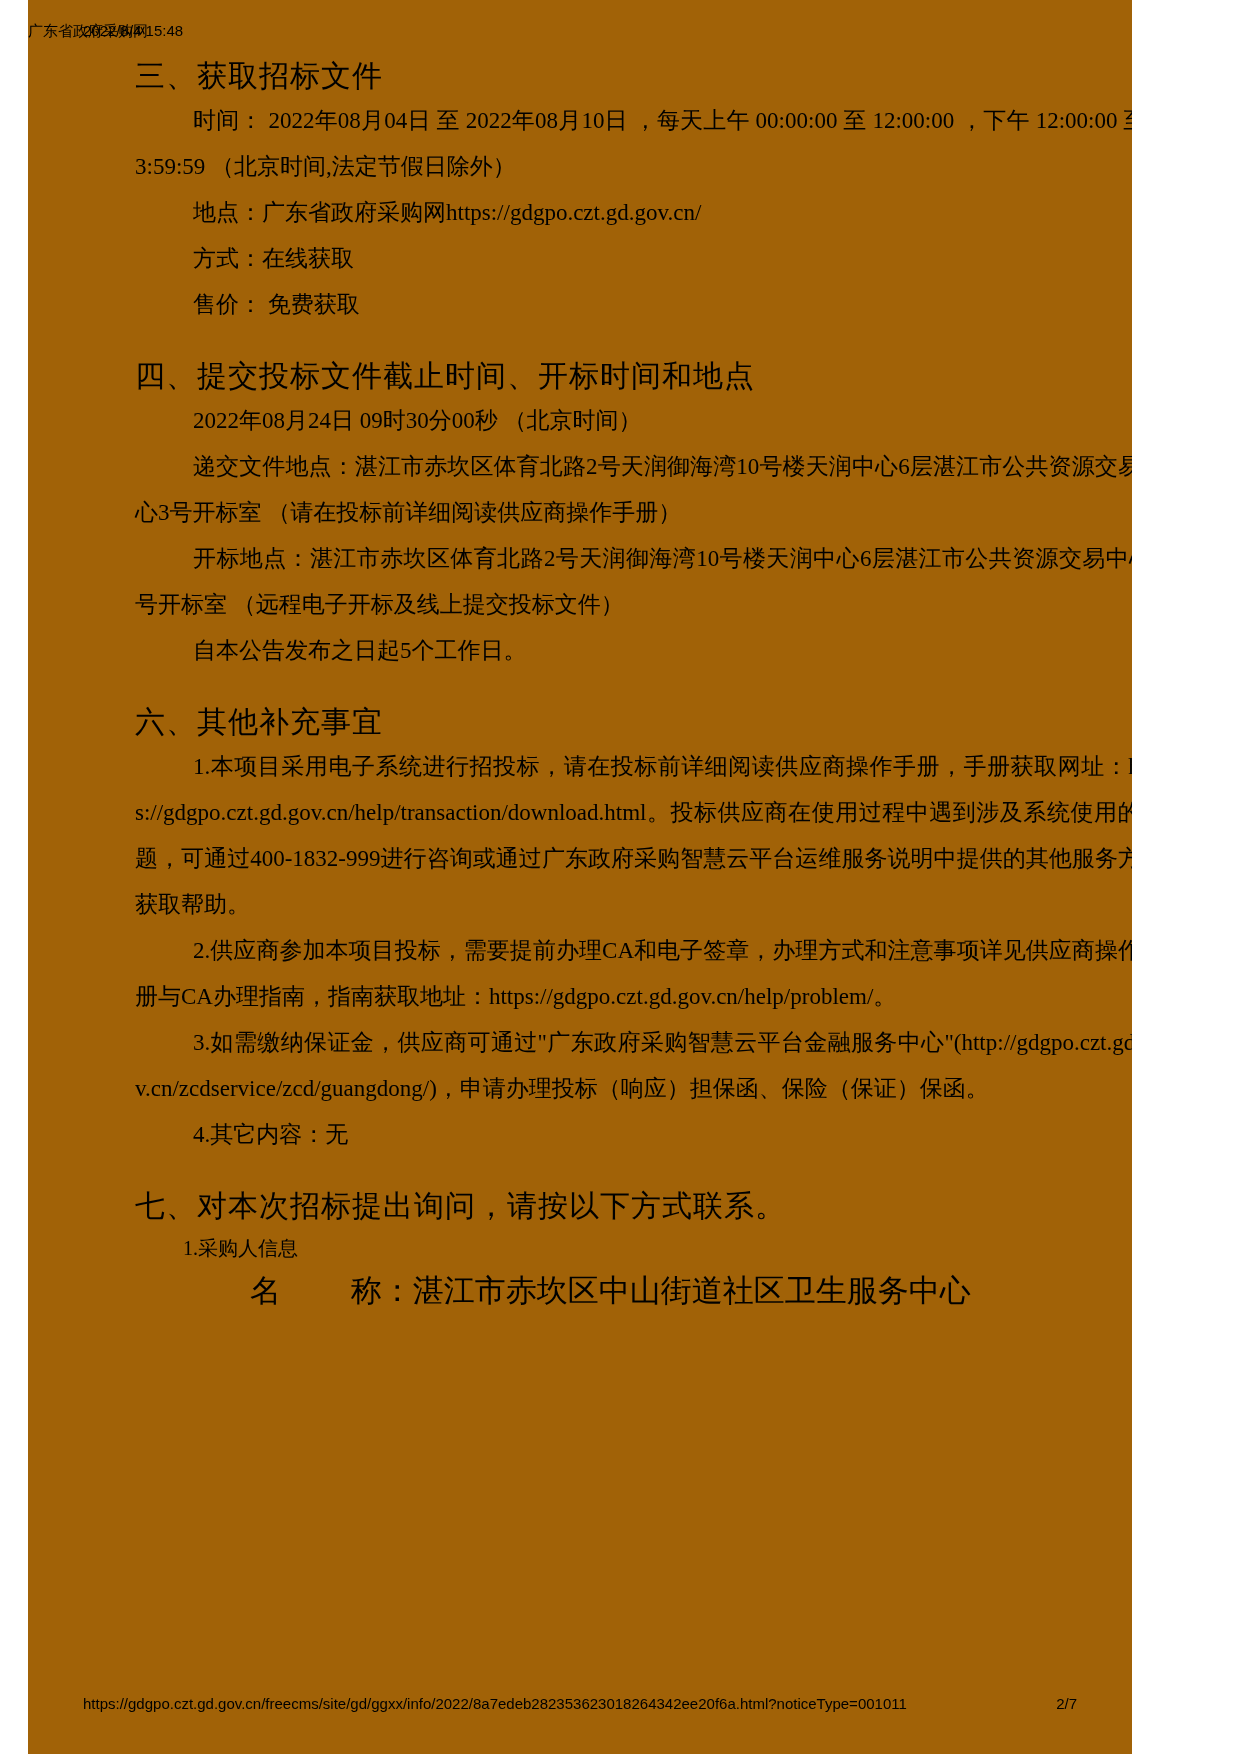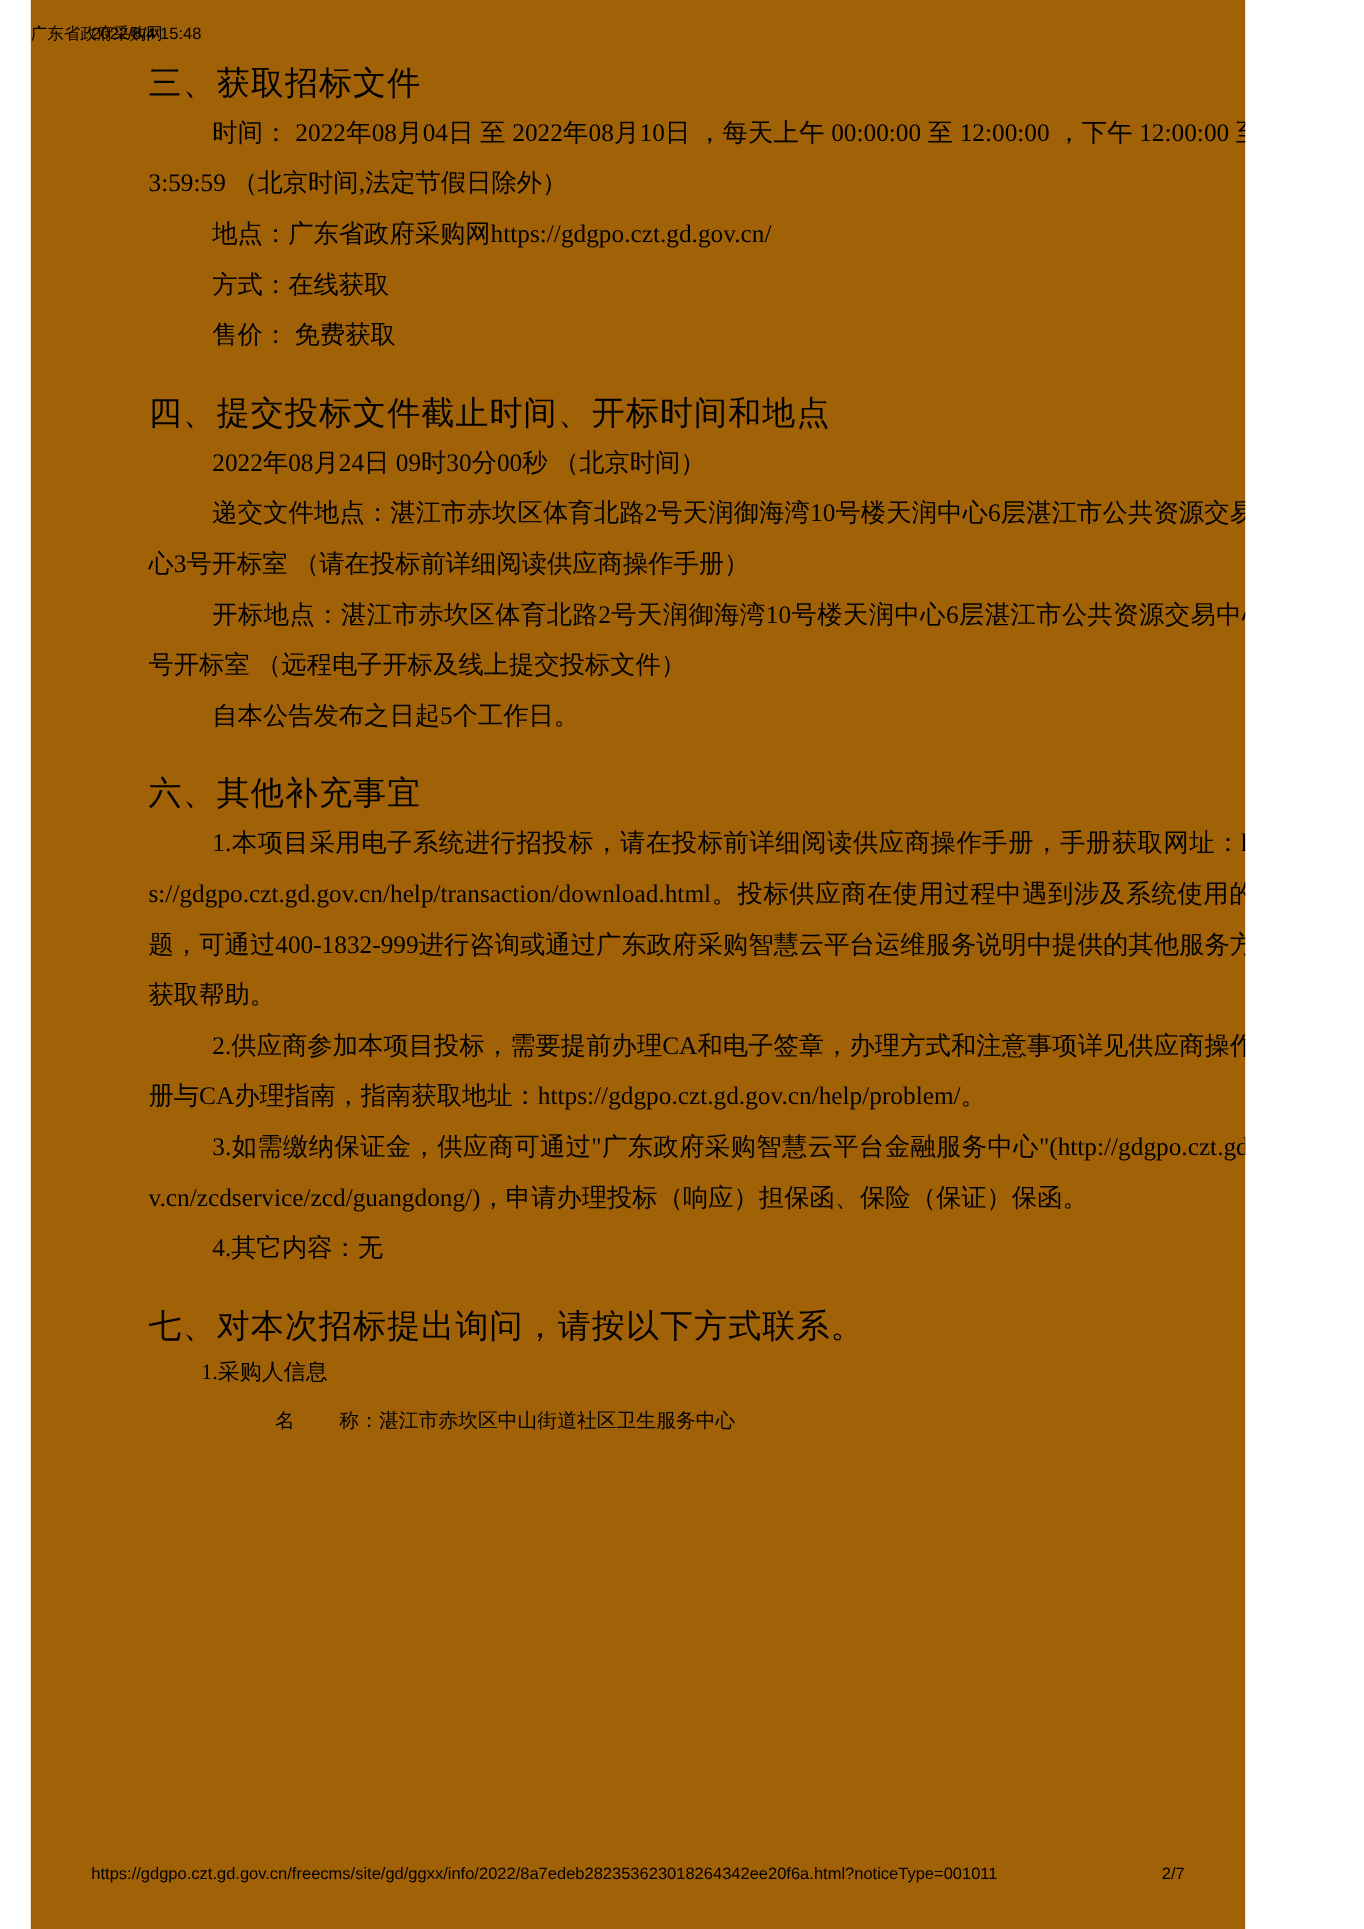--- a/index.html
+++ b/index.html
@@ -64,21 +64,21 @@
     text-indent: 58px;
     word-break: break-all;
   }
   .purchaser-label {
     font-size: 20px;
     line-height: 40px;
     margin: 0;
     text-indent: 48px;
   }
   .name-line {
-    font-size: 18px;
+    font-size: 31px;
     line-height: 46px;
     margin: 0;
     text-indent: 115px;
     font-family: Liberation Serif, serif;
   }
   .print-footer {
     position: absolute;
     top: 1695px;
     left: 0;
     width: 100%;

